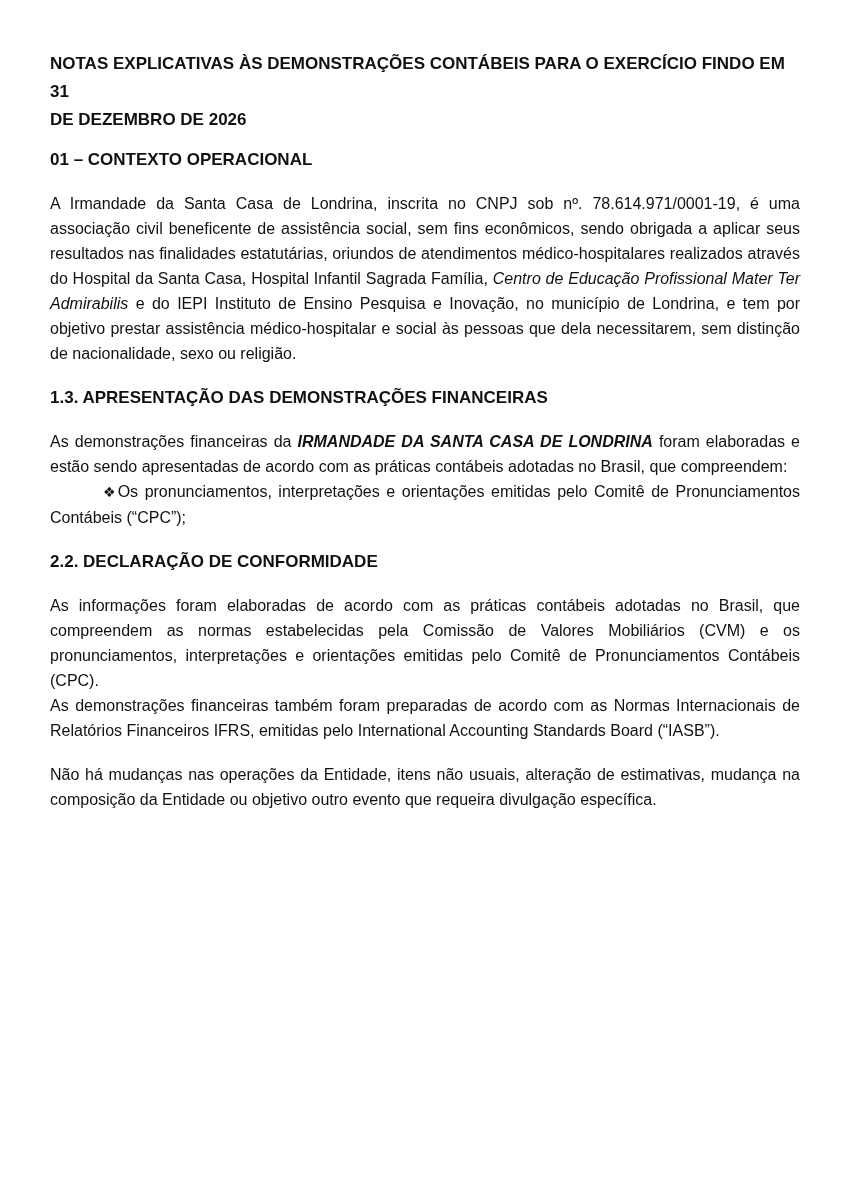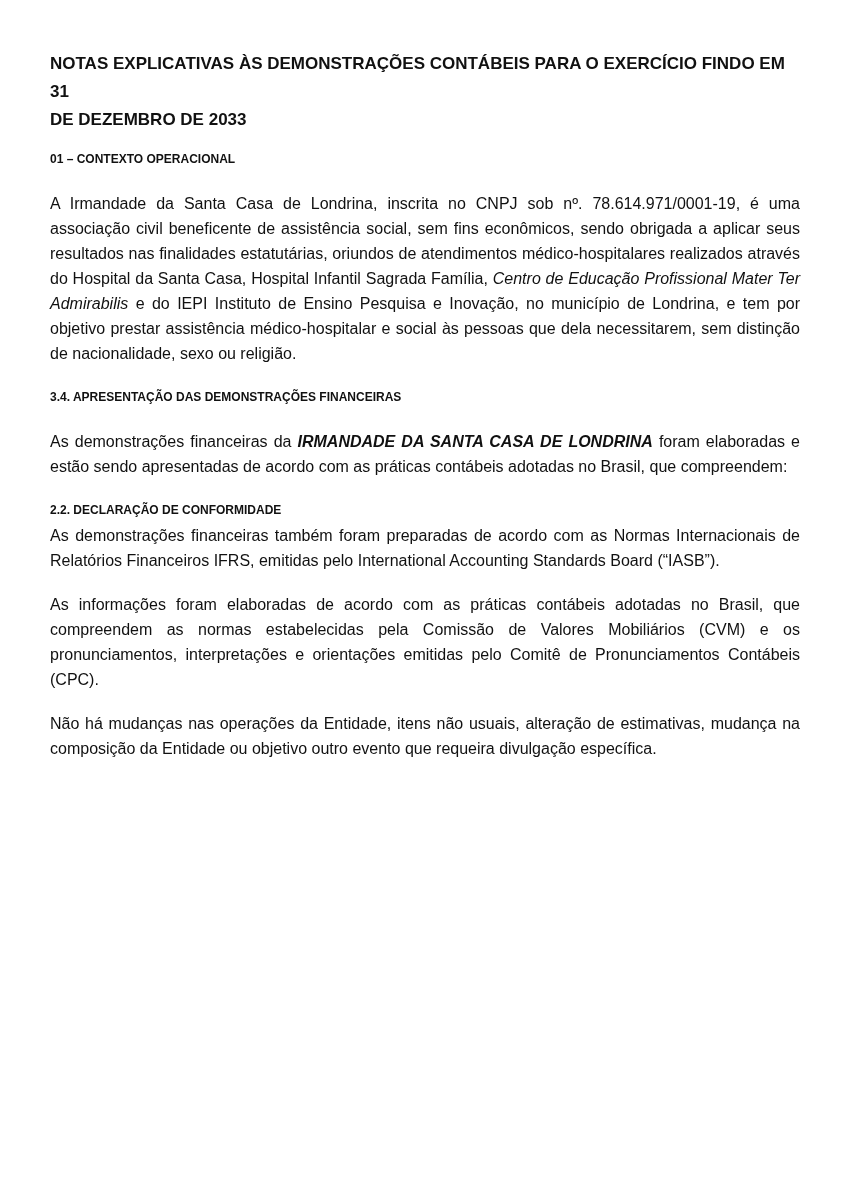--- a/index.html
+++ b/index.html
@@ -22,55 +22,56 @@
   }
   p { margin: 0; }
   .title {
     font-weight: 700;
     font-size: 17px;
     line-height: 28px;
     text-align: left;
   }
   .heading {
     font-weight: 700;
-    font-size: 12px;
+    font-size: 17px;
     line-height: 25px;
   }
   .para {
     text-align: justify;
   }
   .bullet {
     text-indent: 53px;
   }
   .gap    { margin-top: 19px; }
   .gap-sm { margin-top: 13px; }
   i { font-style: italic; }
   b { font-weight: 700; font-style: italic; }
   .marker { font-size: 14px; }
 </style>
 </head>
 <body>
 
 <div class="page">
 
-  <p class="title"><span>NOTAS EXPLICATIVAS ÀS DEMONSTRAÇÕES CONTÁBEIS PARA O EXERCÍCIO FINDO EM 31</span><br><span>DE DEZEMBRO DE 2033</span></p>
+  <p class="title"><span>NOTAS EXPLICATIVAS ÀS DEMONSTRAÇÕES CONTÁBEIS PARA O EXERCÍCIO FINDO EM 31</span><br><span>DE DEZEMBRO DE 2026</span></p>
 
   <p class="heading gap-sm">01 – CONTEXTO OPERACIONAL</p>
 
   <p class="para gap"><span>A Irmandade da Santa Casa de Londrina, inscrita no CNPJ sob nº. 78.614.971/0001-19, é uma associação civil beneficente de assistência social, sem fins econômicos, sendo obrigada a aplicar seus resultados nas finalidades estatutárias, oriundos de atendimentos médico-hospitalares realizados através do Hospital da Santa Casa, Hospital Infantil Sagrada Família, </span><i>Centro de Educação Profissional Mater Ter Admirabilis</i><span> e do IEPI Instituto de Ensino Pesquisa e Inovação, no município de Londrina, e tem por objetivo prestar assistência médico-hospitalar e social às pessoas que dela necessitarem, sem distinção de nacionalidade, sexo ou religião.</span></p>
 
 
-  <p class="heading gap">3.4. APRESENTAÇÃO DAS DEMONSTRAÇÕES FINANCEIRAS</p>
+  <p class="heading gap">1.3. APRESENTAÇÃO DAS DEMONSTRAÇÕES FINANCEIRAS</p>
 
   <p class="para gap"><span>As demonstrações financeiras da </span><b>IRMANDADE DA SANTA CASA DE LONDRINA</b><span> foram elaboradas e estão sendo apresentadas de acordo com as práticas contábeis adotadas no Brasil, que compreendem:</span></p>
 
+  <p class="para bullet"><span class="marker">❖</span><span>Os pronunciamentos, interpretações e orientações emitidas pelo Comitê de Pronunciamentos Contábeis (“CPC”);</span></p>
 
 
   <p class="heading gap">2.2. DECLARAÇÃO DE CONFORMIDADE</p>
 
+  <p class="para gap">As informações foram elaboradas de acordo com as práticas contábeis adotadas no Brasil, que compreendem as normas estabelecidas pela Comissão de Valores Mobiliários (CVM) e os pronunciamentos, interpretações e orientações emitidas pelo Comitê de Pronunciamentos Contábeis (CPC).</p>
+
   <p class="para">As demonstrações financeiras também foram preparadas de acordo com as Normas Internacionais de Relatórios Financeiros IFRS, emitidas pelo International Accounting Standards Board (“IASB”).</p>
-
-  <p class="para gap">As informações foram elaboradas de acordo com as práticas contábeis adotadas no Brasil, que compreendem as normas estabelecidas pela Comissão de Valores Mobiliários (CVM) e os pronunciamentos, interpretações e orientações emitidas pelo Comitê de Pronunciamentos Contábeis (CPC).</p>
 
   <p class="para gap">Não há mudanças nas operações da Entidade, itens não usuais, alteração de estimativas, mudança na composição da Entidade ou objetivo outro evento que requeira divulgação específica.</p>
 
 
 </div>
 
 </body></html>

